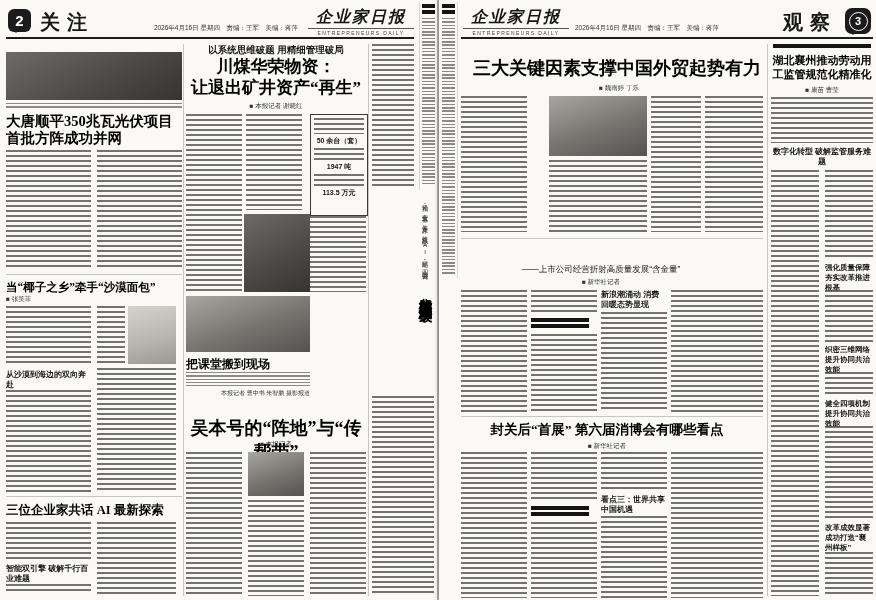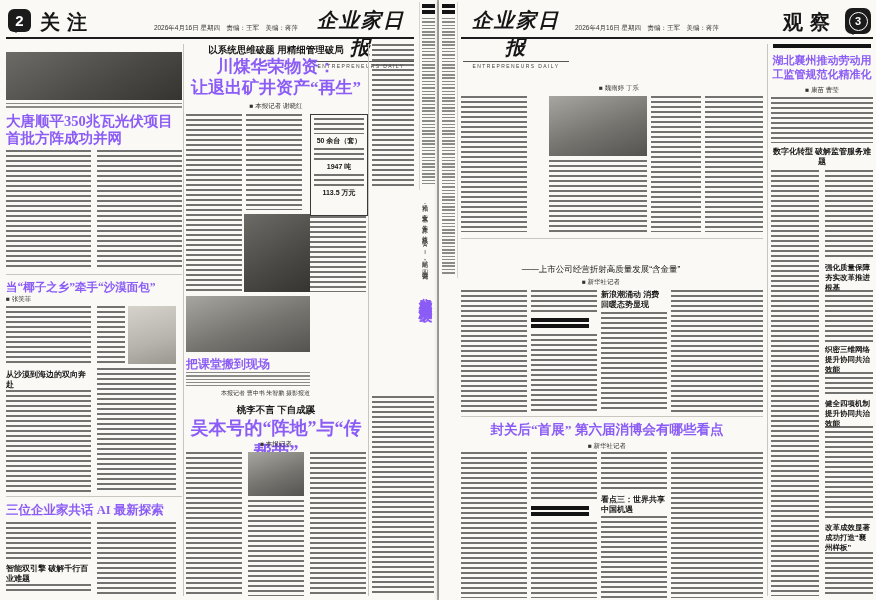--- a/index.html
+++ b/index.html
@@ -7,31 +7,31 @@
           font-family:"Liberation Sans","DejaVu Sans",sans-serif;color:#161616;}
   .page{position:absolute;top:0;height:600px;background:#faf9f5;box-shadow:0 0 5px rgba(0,0,0,.35);}
   .abs{position:absolute;}
   
   .gk{background:repeating-linear-gradient(to bottom,#4c4c4c 0,#4c4c4c 2.3px,rgba(0,0,0,0) 2.3px,rgba(0,0,0,0) 5px);opacity:.78;}
   .gkb{background:repeating-linear-gradient(to bottom,#141414 0,#141414 3.6px,rgba(0,0,0,0) 3.6px,rgba(0,0,0,0) 6.5px);}
   .gut{background:repeating-linear-gradient(to bottom,#8a8a86 0,#8a8a86 1.5px,rgba(0,0,0,0) 1.5px,rgba(0,0,0,0) 3.3px);}
   .ph{background:linear-gradient(160deg,#a8a6a1 0%,#76746f 55%,#55534f 100%);}
   .ph-dark{background:linear-gradient(150deg,#6d6b66 0%,#4a4844 60%,#363430 100%);}
   .ph-light{background:linear-gradient(165deg,#d6d3cc 0%,#b7b4ad 60%,#9a978f 100%);}
-  .hl{font-weight:bold;font-family:"Liberation Serif","DejaVu Serif",serif;color:#8b5cf6;}
+  .hl{font-weight:bold;font-family:"Liberation Serif","DejaVu Serif",serif;color:#000000;}
   .ctr{text-align:center;}
   .byline{font-size:6.5px;color:#333;}
   .rule{background:#1c1c1c;}
   .hair{background:#c9c6bf;}
   .badge{width:23px;height:23px;background:#1b1b1b;border-radius:6px;color:#fff;
          display:flex;align-items:center;justify-content:center;font-weight:bold;font-size:15px;}
   .badge:after{content:"";position:absolute;bottom:-5px;left:4px;border:4px solid transparent;border-top-color:#1b1b1b;}
   .ring{border:1.5px solid #fff;border-radius:50%;width:17px;height:17px;display:flex;align-items:center;justify-content:center;font-size:11px;font-weight:bold;}
   .section-title{font-size:20px;font-weight:bold;letter-spacing:7px;font-family:"Liberation Serif","DejaVu Serif",serif;}
-  .mast-cn{font-size:20px;font-weight:bold;letter-spacing:2px;font-family:"Liberation Serif","DejaVu Serif",serif;font-style:italic;}
+  .mast-cn{font-size:16px;font-weight:bold;letter-spacing:2px;font-family:"Liberation Serif","DejaVu Serif",serif;font-style:italic;}
   .mast-en{font-size:5px;letter-spacing:1.4px;color:#444;border-top:1px solid #555;padding-top:1px;}
   .dateline{font-size:6.5px;color:#333;white-space:nowrap;}
   .statbox{border:1px solid #3a3a3a;padding:3px;}
   .stat{font-size:7px;font-weight:bold;text-align:center;margin:2px 0;}
   .vert{writing-mode:vertical-rl;text-orientation:upright;}
 </style>
 </head>
 <body>
 
 <div class="spread">
@@ -98,21 +98,20 @@
       <div class="gk" style="height:12px;"></div>
       <div class="stat">113.5 万元</div>
     </div>
     <div class="abs gk" style="left:310px;top:216px;width:56px;height:76px;"></div>
 
     <div class="abs ph" style="left:186px;top:296px;width:124px;height:56px;"></div>
     <div class="abs hl" style="left:186px;top:356px;width:110px;font-size:12px;">把课堂搬到现场</div>
     <div class="abs gut" style="left:186px;top:372px;width:124px;height:14px;"></div>
     <div class="abs" style="left:186px;top:389px;width:124px;font-size:6px;color:#333;text-align:right;">本报记者 曹中书 朱智鹏 摄影报道</div>
 
-    <div class="abs ctr" style="left:186px;top:404px;width:180px;font-size:9.5px;font-weight:bold;">桃李不言 下自成蹊</div>
     <div class="abs hl ctr" style="left:186px;top:416px;width:180px;font-size:18px;">吴本号的“阵地”与“传帮带”</div>
     <div class="abs byline ctr" style="left:186px;top:440px;width:180px;">■ 本报记者</div>
     <div class="abs gk" style="left:186px;top:452px;width:56px;height:144px;"></div>
     <div class="abs ph" style="left:248px;top:452px;width:56px;height:44px;"></div>
     <div class="abs gk" style="left:248px;top:500px;width:56px;height:96px;"></div>
     <div class="abs gk" style="left:310px;top:452px;width:56px;height:144px;"></div>
 
     <div class="abs gk" style="left:372px;top:44px;width:42px;height:144px;"></div>
     <div class="abs vert" style="left:374px;top:200px;width:60px;height:190px;">
       <span style="font-size:6px;color:#333;letter-spacing:1px;">紧扣“安全筑基·生产支撑·效益核心·AI赋能”四大关键词</span>
@@ -136,20 +135,21 @@
     </div>
     <div class="abs dateline" style="left:136px;top:24px;width:200px;">2026年4月16日 星期四　责编：王军　美编：蒋萍</div>
     <div class="abs section-title" style="left:344px;top:9px;">观察</div>
     <div class="abs badge" style="left:406px;top:8px;width:26px;height:26px;border-radius:7px;">
       <span class="ring">3</span>
     </div>
     <div class="abs rule" style="left:22px;top:37px;width:412px;height:1.5px;"></div>
 
     <div class="abs hair" style="left:328px;top:44px;width:1px;height:552px;"></div>
 
+    <div class="abs hl ctr" style="left:28px;top:56px;width:300px;font-size:18px;">三大关键因素支撑中国外贸起势有力</div>
     <div class="abs byline ctr" style="left:60px;top:84px;width:240px;">■ 魏雨婷 丁乐</div>
     <div class="abs ph" style="left:110px;top:96px;width:98px;height:60px;"></div>
     <div class="abs gk" style="left:22px;top:96px;width:66px;height:136px;"></div>
     <div class="abs gk" style="left:110px;top:160px;width:98px;height:72px;"></div>
     <div class="abs gk" style="left:212px;top:96px;width:50px;height:136px;"></div>
     <div class="abs gk" style="left:266px;top:96px;width:58px;height:136px;"></div>
     <div class="abs hair" style="left:22px;top:238px;width:302px;height:1px;"></div>
 
     <div class="abs ctr" style="left:50px;top:264px;width:224px;font-size:8.5px;font-weight:normal;">——上市公司经营折射高质量发展“含金量”</div>
     <div class="abs byline ctr" style="left:80px;top:278px;width:164px;">■ 新华社记者</div>

